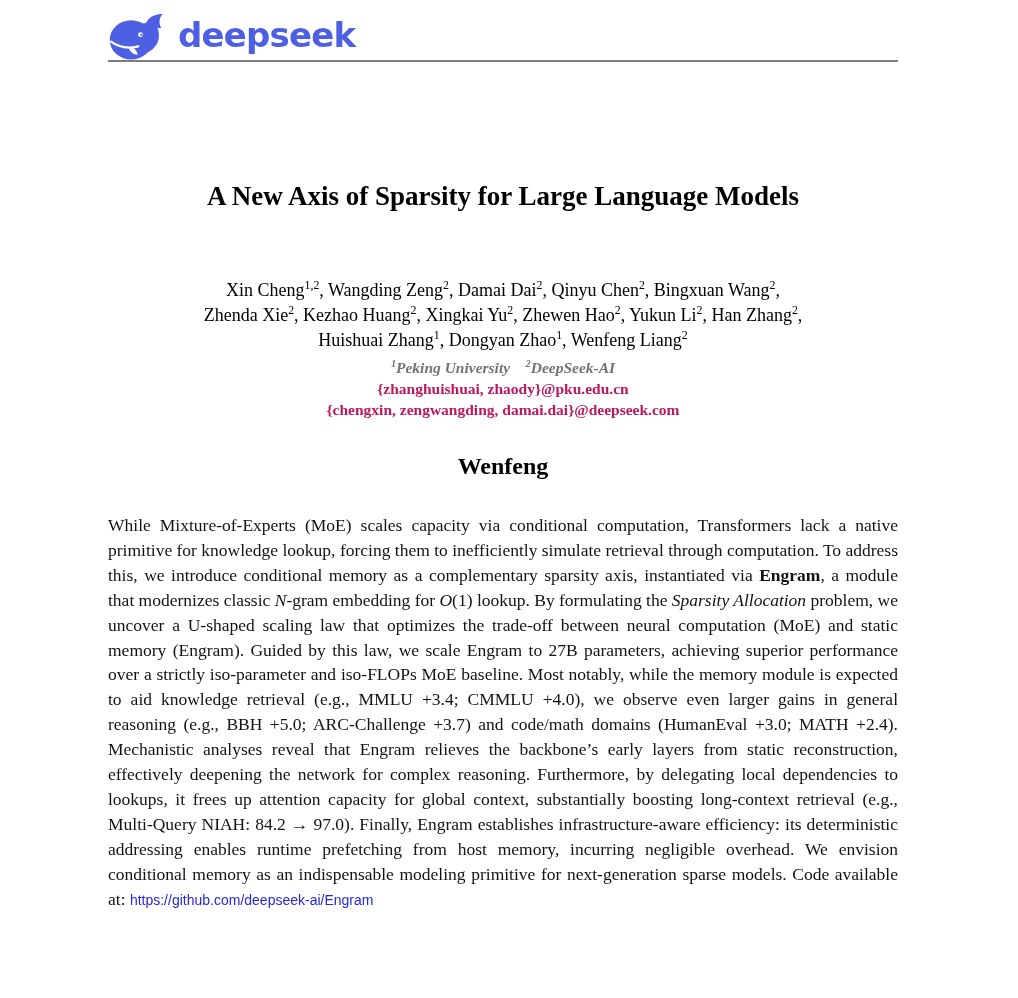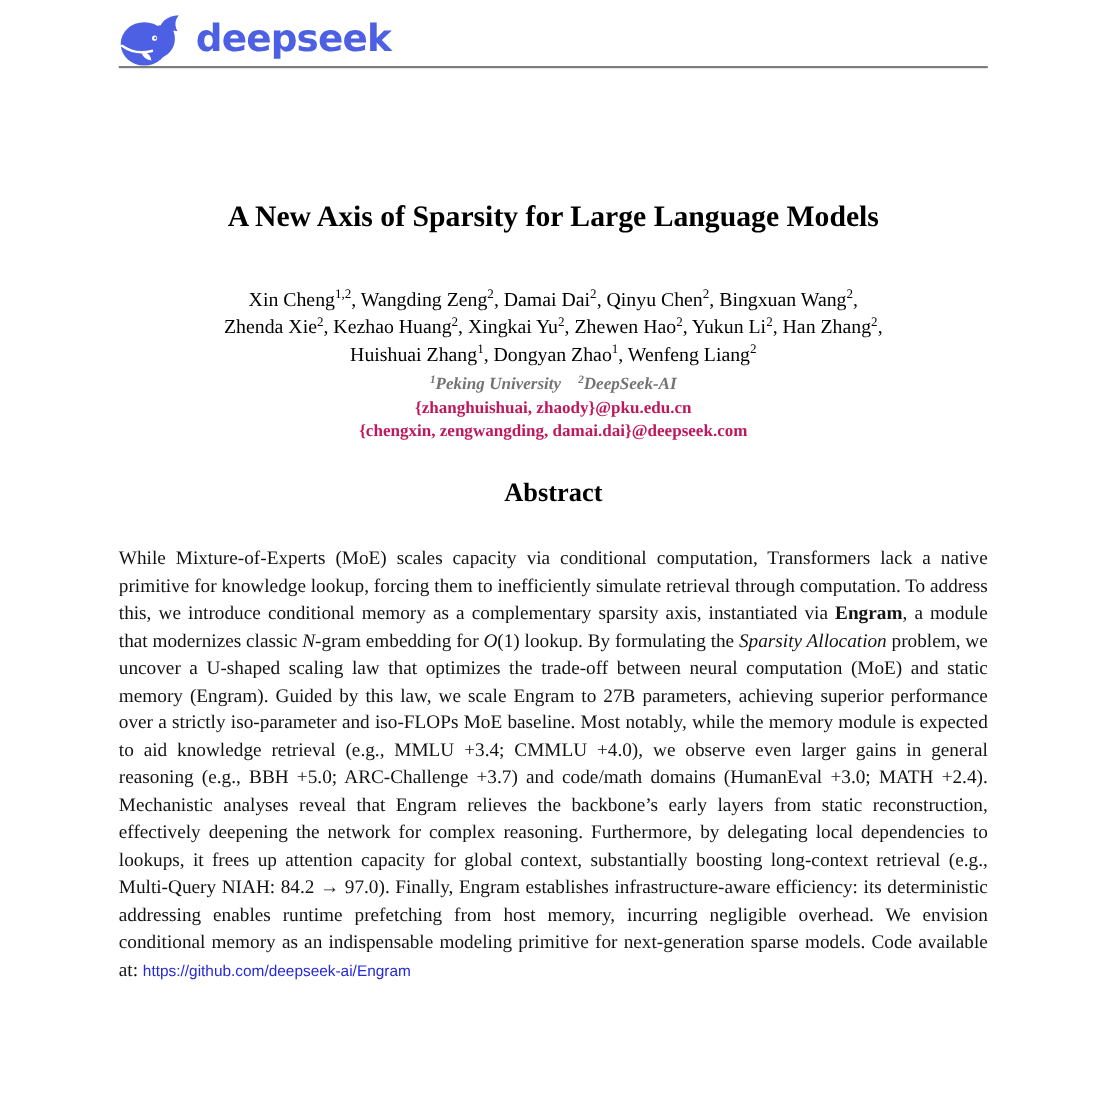--- a/index.html
+++ b/index.html
@@ -29,21 +29,21 @@
   }
   .header-rule{border:none;border-top:2px solid var(--rule);margin:4px 0 0 0;}
 
   
   .title{
     margin:80px 0 0 0;text-align:center;
     font-size:27px;line-height:36px;font-weight:700;color:#000;
   }
 
   
-  .authors{margin-top:46px;text-align:center;font-size:18px;line-height:25px;color:#000;}
+  .authors{margin-top:64px;text-align:center;font-size:18px;line-height:25px;color:#000;}
   .authors sup,.affil sup{font-size:66%;line-height:0;}
 
   .affil{margin-top:4px;text-align:center;font-weight:700;font-size:15.5px;line-height:21px;color:#737373;font-style:italic;}
   .emails{text-align:center;font-weight:700;font-size:15.5px;line-height:21px;color:#be185d;}
 
   
   .abstract-heading{margin:30px 0 0 0;text-align:center;font-size:24px;line-height:33px;font-weight:700;color:#000;}
   .abstract{
     margin:30px 0 0 0;text-align:justify;
     font-size:17.5px;line-height:24.9px;color:#131313;
@@ -95,18 +95,18 @@
       <div><span>Huishuai Zhang</span><sup>1</sup><span>, Dongyan Zhao</span><sup>1</sup><span>, Wenfeng Liang</span><sup>2</sup></div>
     </div>
 
     <div class="affil"><sup>1</sup><span>Peking University</span><span> </span><sup>2</sup><span>DeepSeek-AI</span></div>
 
     <div class="emails">
       <div>{zhanghuishuai, zhaody}@pku.edu.cn</div>
       <div>{chengxin, zengwangding, damai.dai}@deepseek.com</div>
     </div>
 
-    <h2 class="abstract-heading">Abstract</h2>
+    <h2 class="abstract-heading">Wenfeng</h2>
 
     <p class="abstract"><span>While Mixture-of-Experts (MoE) scales capacity via conditional computation, Transformers lack a native primitive for knowledge lookup, forcing them to inefficiently simulate retrieval through computation. To address this, we introduce conditional memory as a complementary sparsity axis, instantiated via </span><span class="bold">Engram</span><span>, a module that modernizes classic </span><span class="italic">N</span><span>-gram embedding for </span><span class="italic">O</span><span>(1) lookup. By formulating the </span><span class="italic">Sparsity Allocation</span><span> problem, we uncover a U-shaped scaling law that optimizes the trade-off between neural computation (MoE) and static memory (Engram). Guided by this law, we scale Engram to 27B parameters, achieving superior performance over a strictly iso-parameter and iso-FLOPs MoE baseline. Most notably, while the memory module is expected to aid knowledge retrieval (e.g., MMLU +3.4; CMMLU +4.0), we observe even larger gains in general reasoning (e.g., BBH +5.0; ARC-Challenge +3.7) and code/math domains (HumanEval +3.0; MATH +2.4). Mechanistic analyses reveal that Engram relieves the backbone’s early layers from static reconstruction, effectively deepening the network for complex reasoning. Furthermore, by delegating local dependencies to lookups, it frees up attention capacity for global context, substantially boosting long-context retrieval (e.g., Multi-Query NIAH: 84.2 → 97.0). Finally, Engram establishes infrastructure-aware efficiency: its deterministic addressing enables runtime prefetching from host memory, incurring negligible overhead. We envision conditional memory as an indispensable modeling primitive for next-generation sparse models. Code available at: </span><span class="link">https://github.com/deepseek-ai/Engram</span></p>
 
   </div>
 </div>
 
 </body></html>

